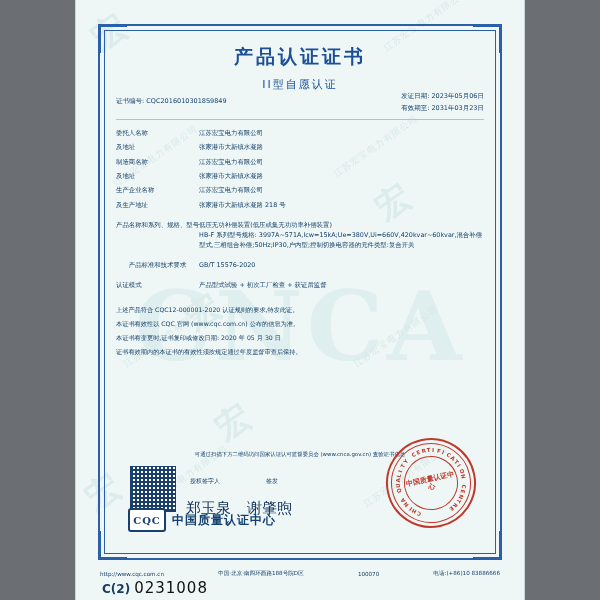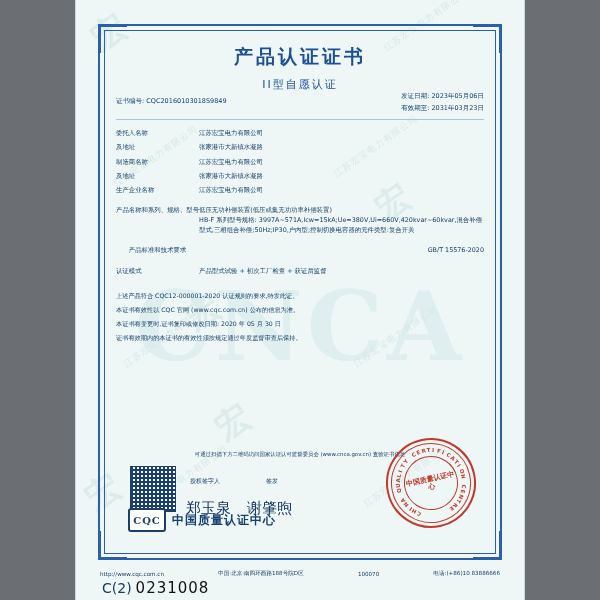--- a/index.html
+++ b/index.html
@@ -137,21 +137,21 @@
   }
 
   .footbar{
     position:absolute;left:24px;right:24px;bottom:22px;
     display:flex;justify-content:space-between;align-items:center;
     font-size:5.6px;color:#133d68;
   }
   .serial{
     position:absolute;left:26px;bottom:3px;display:flex;align-items:baseline;gap:4px;
   }
-  .serial .cc{font-size:14px;color:#173a63;}
+  .serial .cc{font-size:12px;color:#173a63;font-weight:bold;}
   .serial .num{font-size:15px;color:#111;letter-spacing:1px;font-family:"DejaVu Sans",sans-serif;}
 </style>
 </head>
 <body>
 
 <div class="page">
 
   <div class="cncabg">CNCA</div>
 
   <div class="wm" style="left:300px;top:14px;">江苏宏宝电力有限公司</div>
@@ -215,29 +215,33 @@
       </tr>
       <tr>
         <td class="lbl">及地址</td>
         <td class="val">张家港市大新镇水凝路</td>
       </tr>
       <tr>
         <td class="lbl">生产企业名称</td>
         <td class="val">江苏宏宝电力有限公司</td>
       </tr>
       <tr>
+        <td class="lbl">及生产地址</td>
+        <td class="val">张家港市大新镇水凝路 218 号</td>
+      </tr>
+      <tr>
         <td class="lbl" style="padding-top:8px;">产品名称和系列、规格、型号</td>
         <td class="val" style="padding-top:8px;">
           <div>低压无功补偿装置(低压或集无功功率补偿装置)</div>
           <div>HB-F 系列型号规格: 3997A~571A,Icw=15kA;Ue=380V,Ui=660V,420kvar~60kvar,混合补偿型式,三相组合补偿;50Hz;IP30,户内型;控制切换电容器的元件类型:复合开关</div>
         </td>
       </tr>
       <tr>
         <td class="lbl" style="padding-top:8px;text-align:center;">产品标准和技术要求</td>
-        <td class="val" style="padding-top:8px;text-align:right;">GB/T 15576-2020</td>
+        <td class="val" style="padding-top:8px;">GB/T 15576-2020</td>
       </tr>
       <tr>
         <td class="lbl" style="padding-top:8px;">认证模式</td>
         <td class="val" style="padding-top:8px;">产品型式试验 + 初次工厂检查 + 获证后监督</td>
       </tr>
     </tbody>
       </table>
 
     <div class="longnote">
       <div>上述产品符合 CQC12-000001-2020 认证规则的要求,特发此证。</div>

